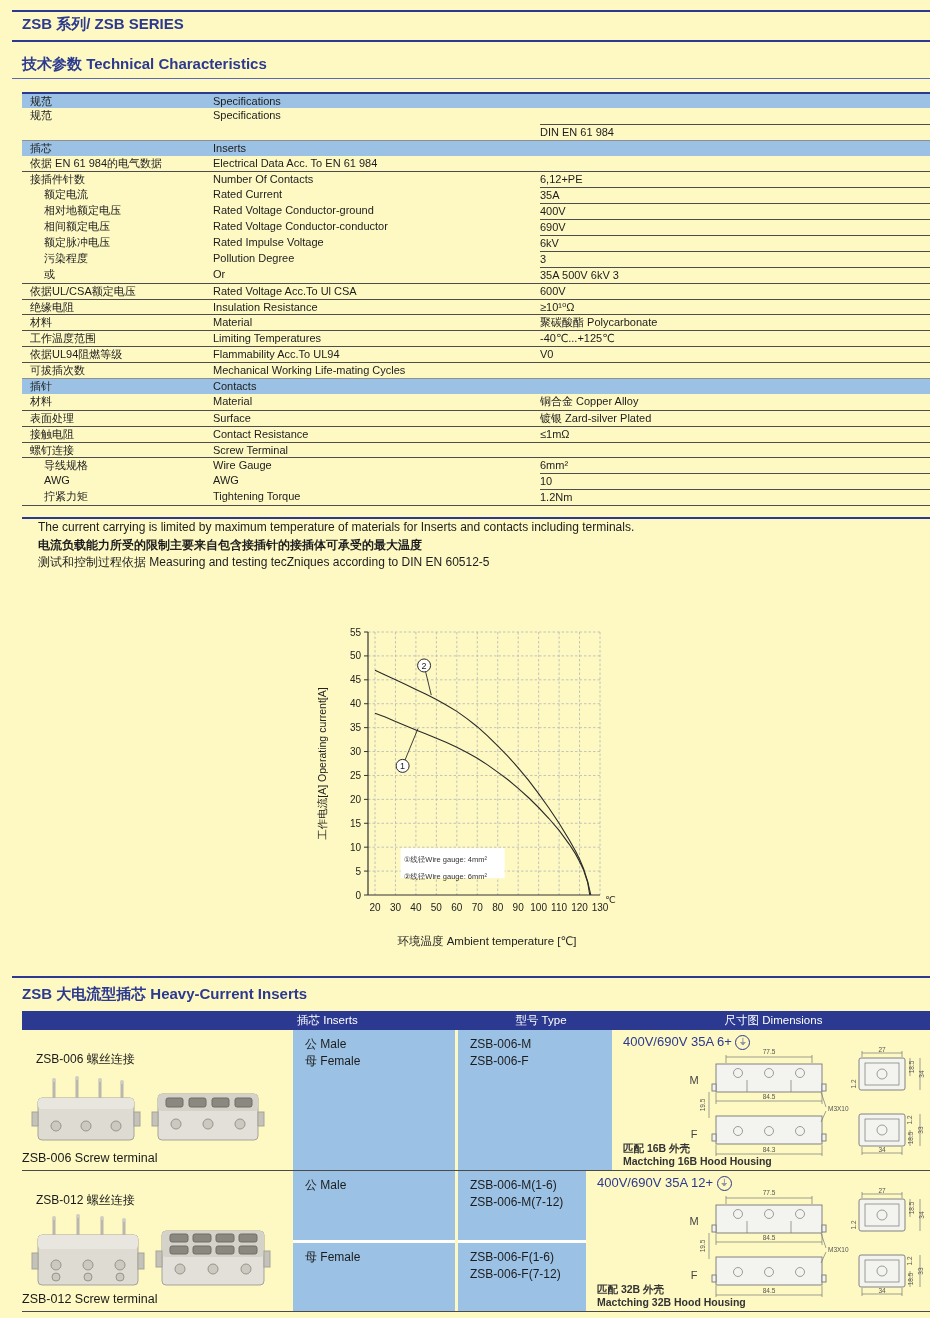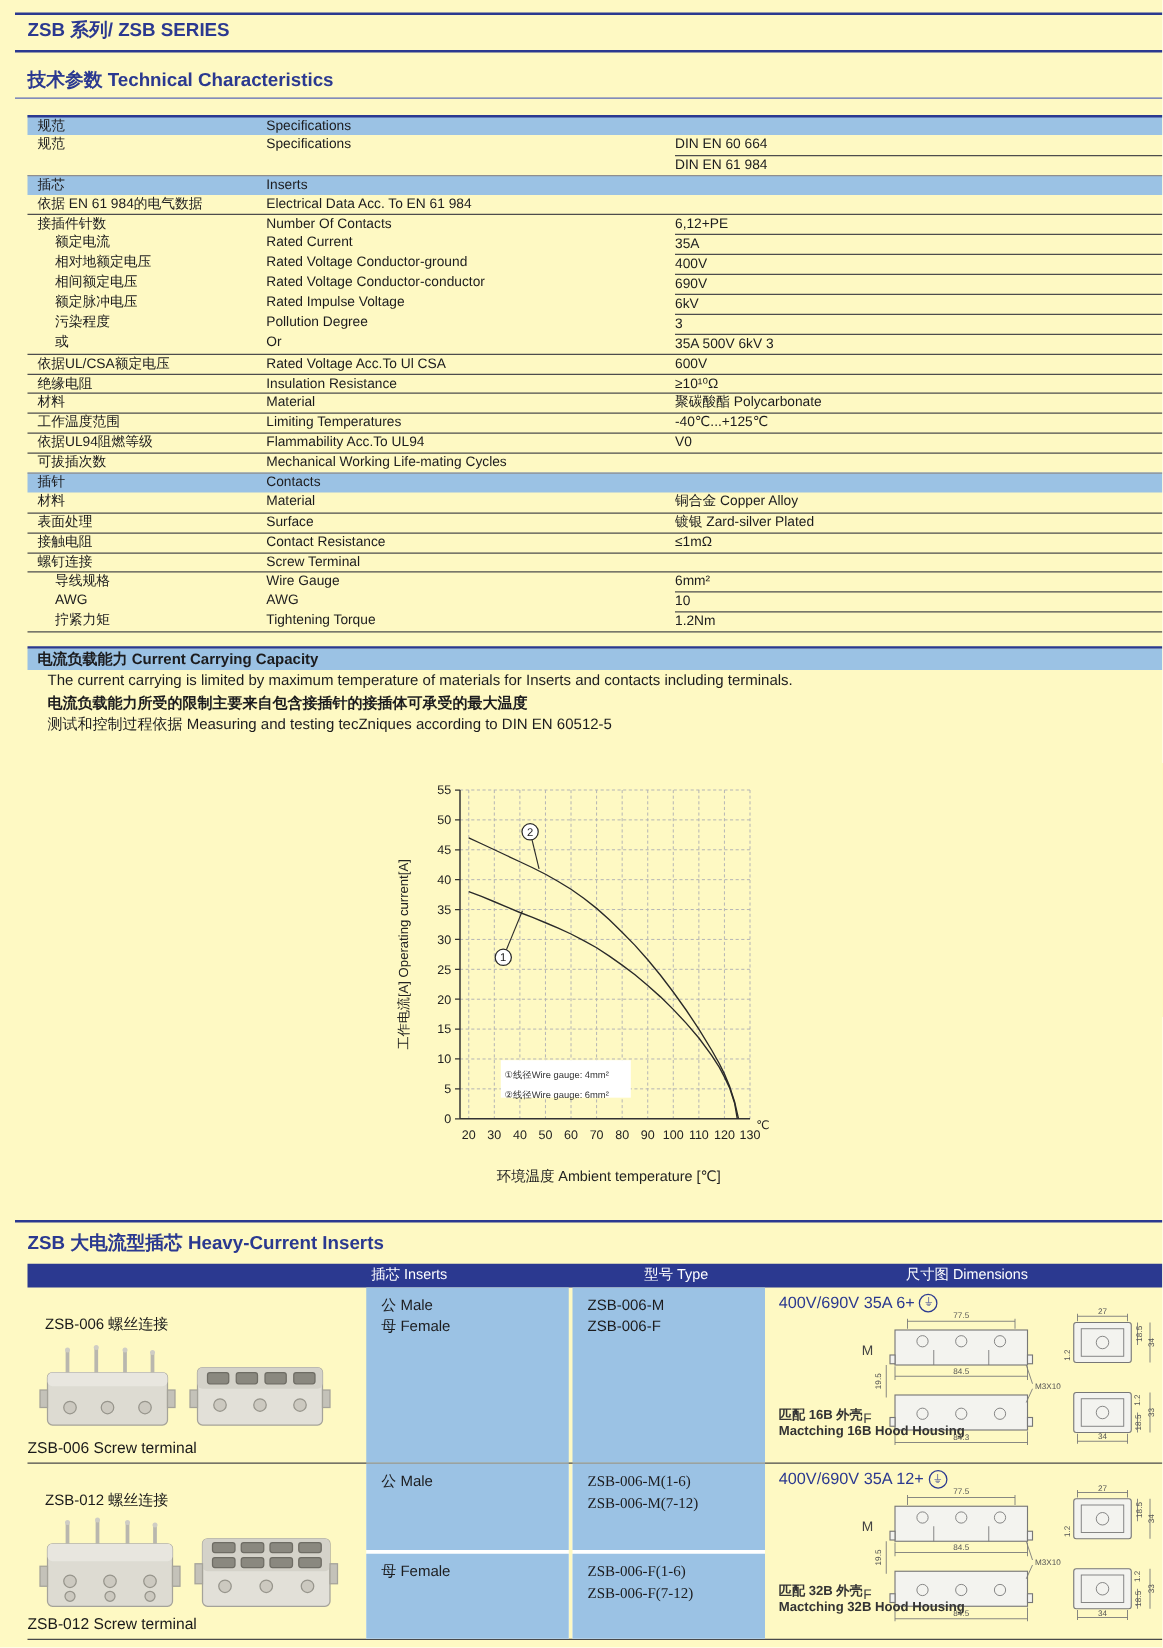--- a/index.html
+++ b/index.html
@@ -41,28 +41,28 @@
   .ph-c2{width:165px;padding-left:4px;box-sizing:border-box;}
   .ph-c3{width:159px;padding-left:7px;box-sizing:border-box;text-align:center;}
   .ph-c4{flex:1;text-align:center;}
   .prow{display:flex;height:140px;border-bottom:1.5px solid #4a4a4a;position:relative;}
   .pc-prod{width:271px;position:relative;margin-top:16px;}
   .prod-label{position:absolute;top:5px;left:14px;font-size:12px;color:#1a1a1a;white-space:nowrap;}
   .prod-caption{position:absolute;bottom:5px;left:0;right:8px;text-align:left;font-size:12.5px;color:#1a1a1a;}
   .pc-blue{width:162px;margin-right:3px;background:#9BC2E4;font-size:12px;line-height:17px;padding:6px 0 0 12px;box-sizing:border-box;}
   .pc-type{width:154px;}
   .pc-split{width:162px;margin-right:3px;background:#fff;display:flex;flex-direction:column;}
-  .pc-split.t{width:154px;font-family:Liberation Serif, serif;}
+  .pc-split.t{width:128px;}
   .pc-split .sub{background:#9BC2E4;height:68.5px;font-size:12px;line-height:17px;padding:6px 0 0 12px;box-sizing:border-box;}
   .pc-split .sub:first-child{margin-bottom:3px;}
   .pc-dims{flex:1;position:relative;}
   .dims-title{position:absolute;top:4px;left:8px;font-size:13px;color:#2B3990;white-space:nowrap;}
   .earth{display:inline-block;width:13px;height:13px;border:1px solid #2B3990;border-radius:50%;
          font-size:9px;line-height:12px;text-align:center;color:#2B3990;vertical-align:1px;}
-  .match{position:absolute;bottom:18px;left:8px;font-size:10.5px;font-weight:600;color:#333;line-height:13px;white-space:nowrap;}
+  .match{position:absolute;bottom:2px;left:8px;font-size:10.5px;font-weight:600;color:#333;line-height:13px;white-space:nowrap;}
   .dims-svg{position:absolute;right:2px;top:16px;}
   .photo-svg{position:absolute;left:8px;top:22px;}
 
   
   .dl{stroke:#777;stroke-width:0.7;fill:none;}
   .dbody{fill:#f3f3ef;stroke:#777;stroke-width:0.9;}
   .dt{font-size:6.5px;fill:#555;}
   .mlbl{font-size:11px;fill:#444;}
 </style>
 </head>
@@ -78,21 +78,20 @@
 
   <div id="spec-table">
       <div class="srow sgroup first">
         <div class="c1">规范</div>
         <div class="c2">Specifications</div>
         <div class="c3"></div>
       </div>
       <div class="srow">
         <div class="c1">规范</div>
         <div class="c2">Specifications</div>
-        <div class="c3">DIN EN 60 664</div>
       </div>
       <div class="srow">
         <div class="c1"></div>
         <div class="c2"></div>
         <div class="c3 rule-val">DIN EN 61 984</div>
       </div>
       <div class="srow sgroup">
         <div class="c1">插芯</div>
         <div class="c2">Inserts</div>
         <div class="c3"></div>
@@ -204,21 +203,20 @@
       <div class="srow">
         <div class="c1 ind">拧紧力矩</div>
         <div class="c2">Tightening Torque</div>
         <div class="c3 rule-val">1.2Nm</div>
       </div>
       <div class="table-end"></div>
     </div>
 
   <div id="capacity">
     <div class="cap-rule"></div>
-    <div class="cap-bar">电流负载能力 Current Carrying Capacity</div>
     <div class="cap-line">The current carrying is limited by maximum temperature of materials for Inserts and contacts including terminals.</div>
     <div class="cap-line b">电流负载能力所受的限制主要来自包含接插针的接插体可承受的最大温度</div>
     <div class="cap-line">测试和控制过程依据 Measuring and testing tecZniques according to DIN EN 60512-5</div>
   </div>
 
   <div id="chart-wrap">
     <svg id="chart-svg" width="330" height="305" viewBox="0 0 330 305">
         <line stroke="#b5b5b5" stroke-width="0.8" stroke-dasharray="2.5 2" x1="63" y1="10" x2="63" y2="273"></line>
         <line stroke="#b5b5b5" stroke-width="0.8" stroke-dasharray="2.5 2" x1="83.45454545454545" y1="10" x2="83.45454545454545" y2="273"></line>
         <line stroke="#b5b5b5" stroke-width="0.8" stroke-dasharray="2.5 2" x1="103.9090909090909" y1="10" x2="103.9090909090909" y2="273"></line>

